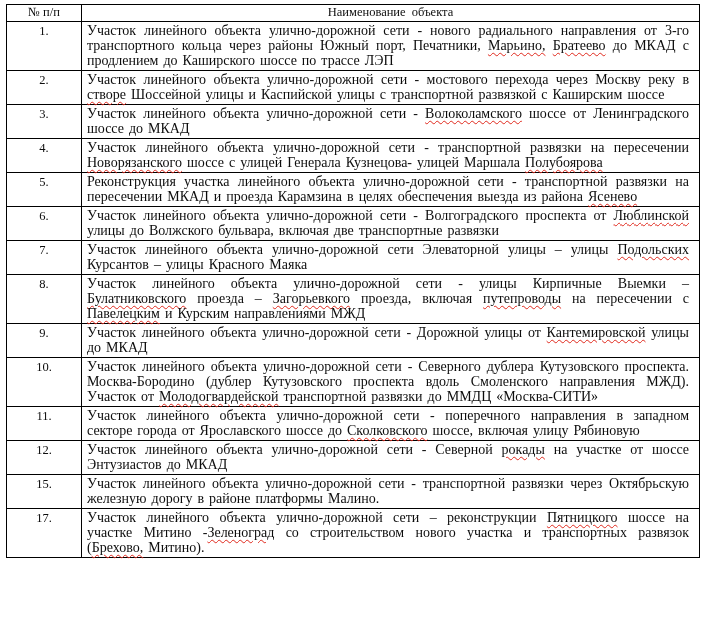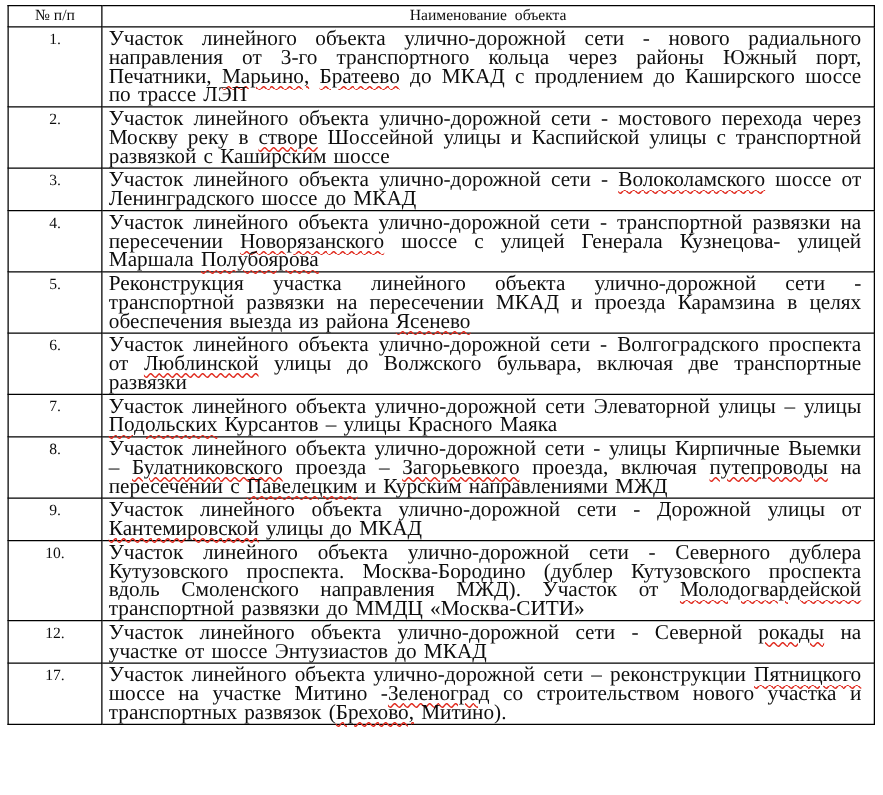--- a/index.html
+++ b/index.html
@@ -38,21 +38,21 @@
   }
   col.col-num { width: 75px; }
   td.num-cell {
     font-size: 12.5px;
     line-height: 14px;
     text-align: center;
     vertical-align: top;
     padding: 2px 2px 2px 2px;
   }
   td.text-cell {
-    font-size: 17px;
+    font-size: 14px;
     line-height: 15px;
     text-align: justify;
     vertical-align: top;
     padding: 1px 10px 2px 5px;
     word-spacing: 1.5px;
   }
   .misspelled {
     text-decoration-line: underline;
     text-decoration-style: wavy;
     text-decoration-color: var(--spellcheck-color, #e02a1e);
@@ -110,22 +110,30 @@
         </tr>
         <tr>
           <td class="num-cell">9.</td>
           <td class="text-cell"><span>Участок линейного объекта улично-дорожной сети - Дорожной улицы от </span><span class="misspelled">Кантемировской</span><span> улицы до МКАД</span></td>
         </tr>
         <tr>
           <td class="num-cell">10.</td>
           <td class="text-cell"><span>Участок линейного объекта улично-дорожной сети - Северного дублера Кутузовского проспекта. Москва-Бородино (дублер Кутузовского проспекта вдоль Смоленского направления МЖД). Участок от </span><span class="misspelled">Молодогвардейской</span><span> транспортной развязки до ММДЦ «Москва-СИТИ»</span></td>
         </tr>
         <tr>
+          <td class="num-cell">11.</td>
+          <td class="text-cell"><span>Участок линейного объекта улично-дорожной сети - поперечного направления в западном секторе города от Ярославского шоссе до </span><span class="misspelled">Сколковского</span><span> шоссе, включая улицу Рябиновую</span></td>
+        </tr>
+        <tr>
           <td class="num-cell">12.</td>
           <td class="text-cell"><span>Участок линейного объекта улично-дорожной сети - Северной </span><span class="misspelled">рокады</span><span> на участке от шоссе Энтузиастов до МКАД</span></td>
+        </tr>
+        <tr>
+          <td class="num-cell">15.</td>
+          <td class="text-cell"><span>Участок линейного объекта улично-дорожной сети - транспортной развязки через Октябрьскую железную дорогу в районе платформы Малино.</span></td>
         </tr>
         <tr>
           <td class="num-cell">17.</td>
           <td class="text-cell"><span>Участок линейного объекта улично-дорожной сети – реконструкции </span><span class="misspelled">Пятницкого</span><span> шоссе на участке Митино -</span><span class="misspelled">Зеленоград</span><span> со строительством нового участка и транспортных развязок (</span><span class="misspelled">Брехово,</span><span> Митино).</span></td>
         </tr>
       </tbody>
   </table>
 </div>
 
 </body></html>

